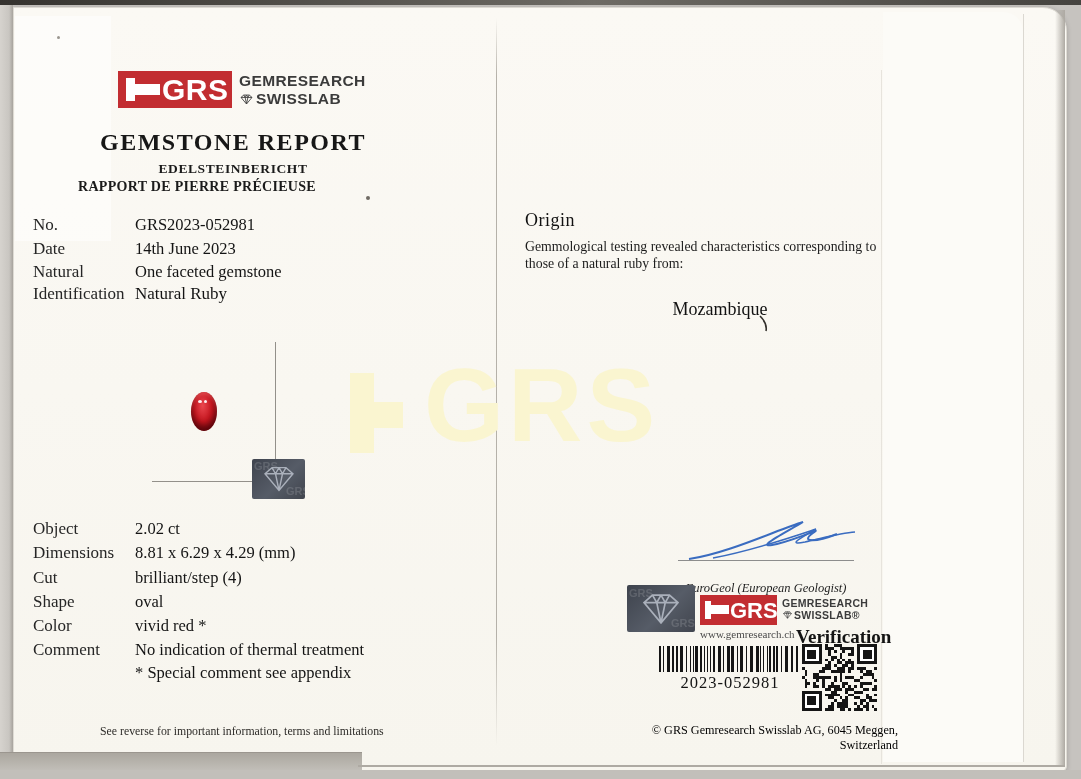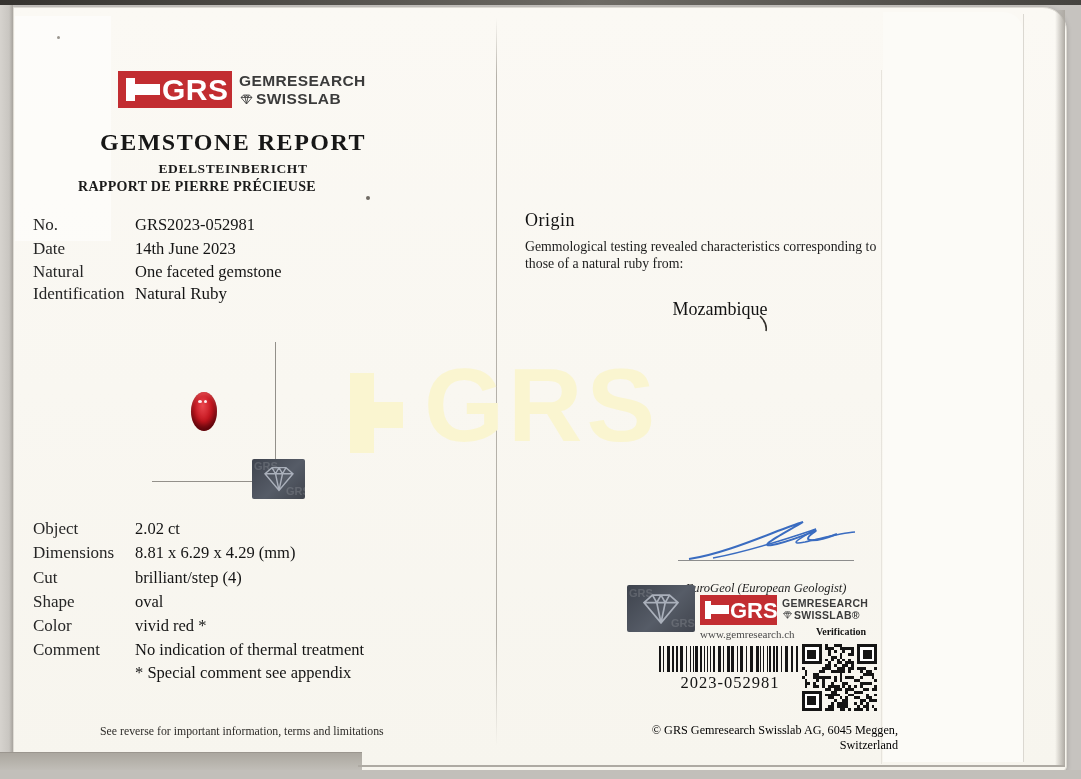--- a/index.html
+++ b/index.html
@@ -74,21 +74,21 @@
   .logo2-box{left:700px;top:595px;width:77px;height:30px;}
   .logo2-box .glyph-v{position:absolute;left:5px;top:6px;width:6px;height:18px;background:#fff;}
   .logo2-box .glyph-h{position:absolute;left:11px;top:10px;width:18px;height:9px;background:#fff;}
   .logo2-box .logo-txt{position:absolute;left:30px;top:3px;font-family:"Liberation Sans",sans-serif;font-weight:bold;font-size:22px;color:#fff;}
   .org2{left:782px;top:597px;font-family:"Liberation Sans",sans-serif;font-weight:bold;color:#3b3b3b;}
   .org2 .l1{font-size:10.5px;letter-spacing:0.3px;}
   .org2 .l2{font-size:10.5px;letter-spacing:0.3px;display:flex;align-items:center;gap:1px;}
   .website{left:700px;top:628px;width:135px;text-align:left;font-family:Liberation Serif, serif;font-size:11px;color:#4a4a4a;}
   .barcode{left:657px;top:646px;width:146px;height:26px;}
   .barcode-num{left:657px;top:673px;width:146px;text-align:center;font-size:16.5px;letter-spacing:1px;color:#141414;}
-  .verification{left:796px;top:626px;width:90px;text-align:center;font-size:10px;font-weight:600;color:#141414;}
+  .verification{left:796px;top:626px;width:90px;text-align:center;font-size:19px;font-weight:600;color:#141414;}
   .qr{left:801px;top:644px;width:77px;height:67px;}
   
   .footer-left{left:100px;top:724px;font-size:11.8px;color:#2e2c29;}
   .footer-right{left:618px;top:723px;width:280px;text-align:right;font-size:12.2px;color:#000000;}
 </style>
 </head>
 <body>
 
 <div class="scan">
 

